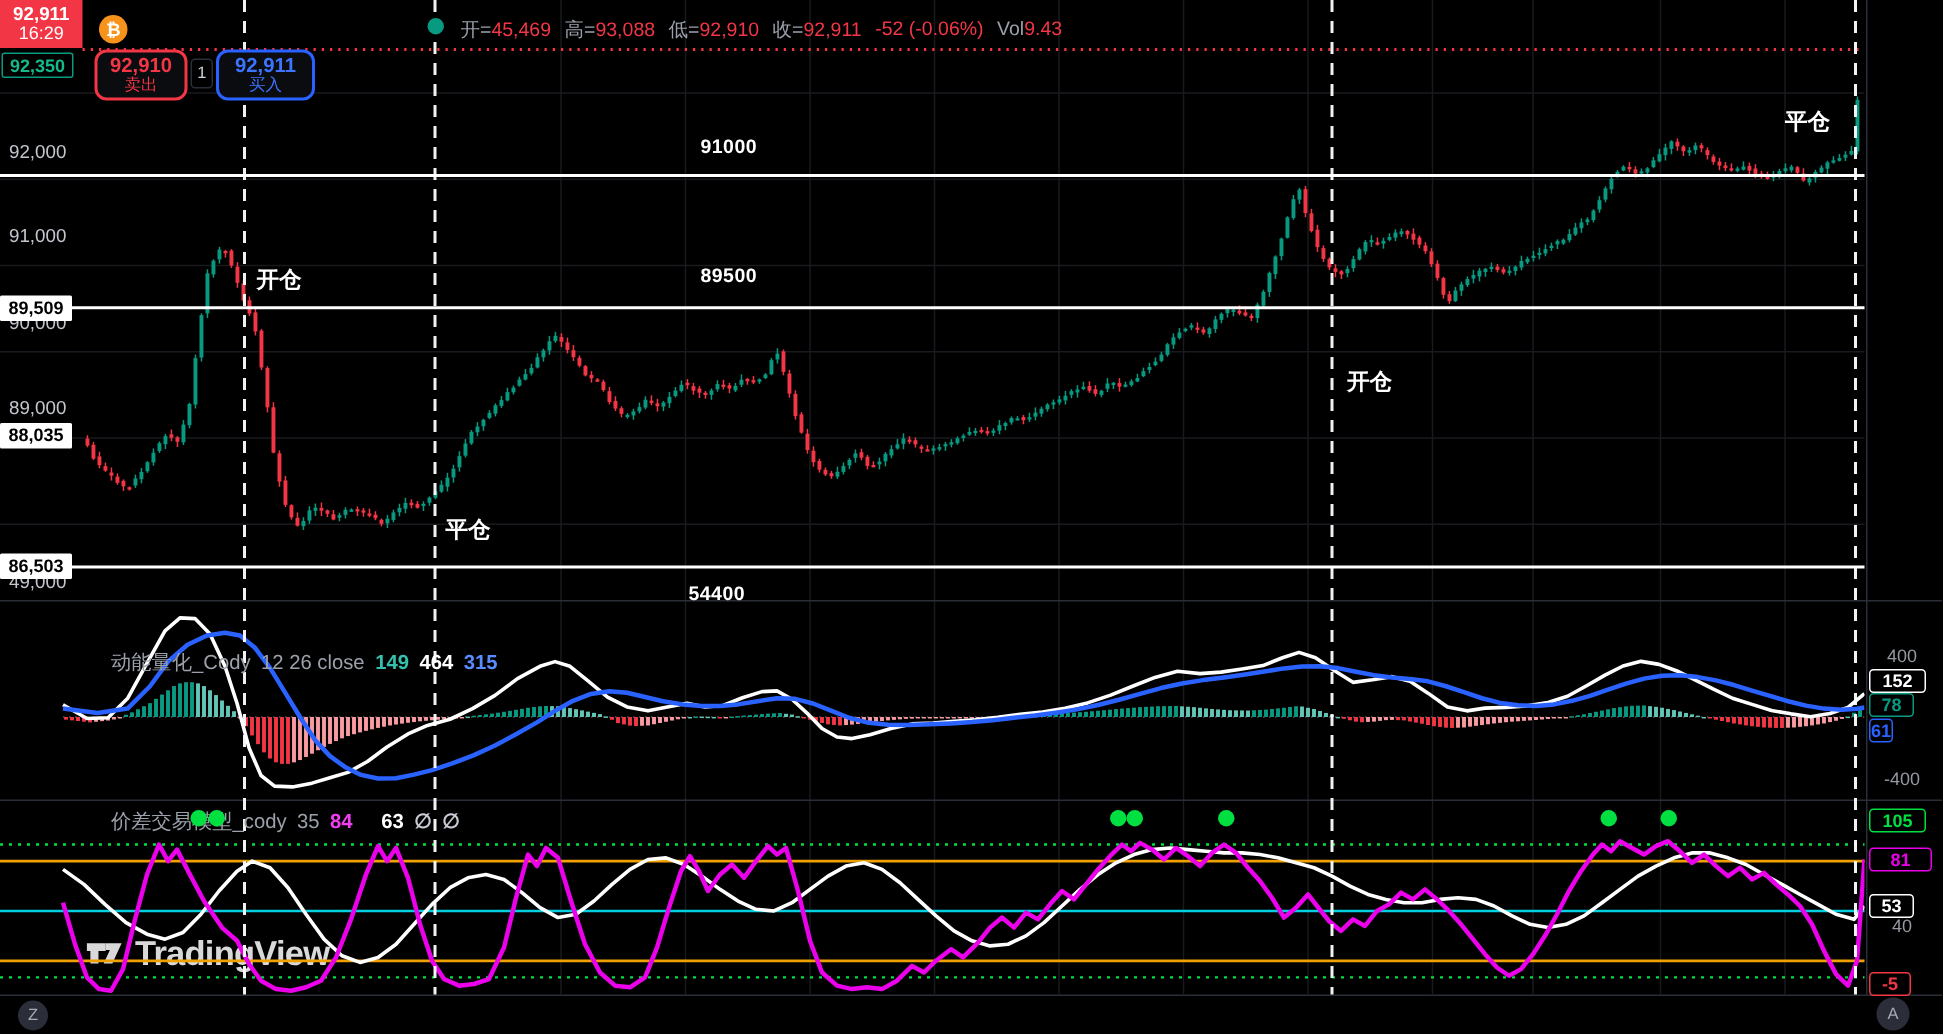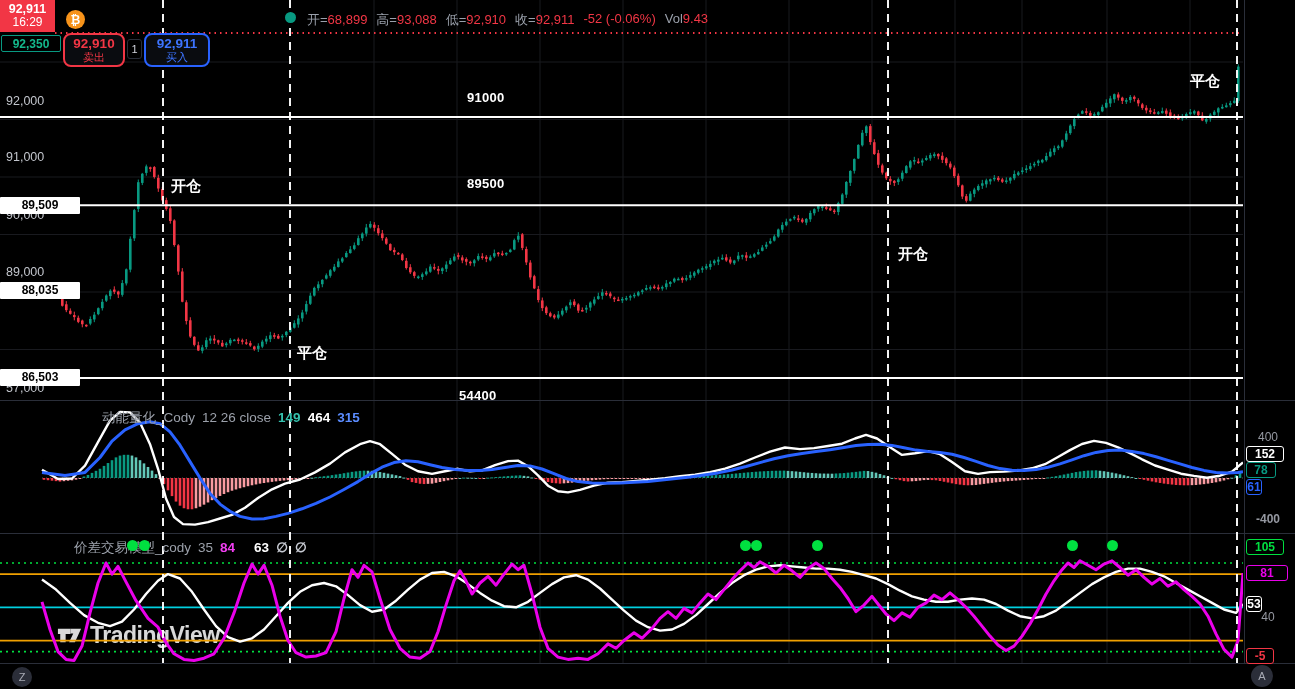--- a/index.html
+++ b/index.html
@@ -8,41 +8,41 @@
   #app *{box-sizing:border-box;}
   .abs{position:absolute;}
   #cv{position:absolute;left:0;top:0;z-index:1;}
   .z2{z-index:2;}
   .z3{z-index:3;}
   
   .price-badge{left:0;top:3;width:55px;height:32px;background:#f23645;color:#fff;
     display:flex;flex-direction:column;align-items:center;justify-content:center;line-height:1.15;}
   .price-badge .p{font-size:12.5px;font-weight:700;}
   .price-badge .t{font-size:12px;}
-  .teal-badge{left:1px;top:35px;width:60px;height:17px;border:1.5px solid #089981;border-radius:2px;
+  .teal-badge{left:1px;top:35px;width:48px;height:17px;border:1.5px solid #089981;border-radius:2px;
     color:#14b98c;background:#000;font-size:12px;font-weight:600;display:flex;align-items:center;justify-content:center;}
   .trade-btn{top:33px;height:34px;border-radius:8px;background:#0a0c10;display:flex;flex-direction:column;
     align-items:center;justify-content:center;line-height:1.1;cursor:pointer;}
   .sell{left:63px;width:62px;border:2px solid #f23645;color:#f23645;}
   .buy{left:144px;width:66px;border:2px solid #2962ff;color:#3d74ff;}
   .trade-btn .bp{font-size:13.5px;font-weight:700;}
   .trade-btn .bl{font-size:11px;}
   .qty{left:127px;top:39px;width:15px;height:20px;border:1px solid #2a2e39;border-radius:3px;color:#d1d4dc;
     font-size:11px;display:flex;align-items:center;justify-content:center;}
   .btc-logo{left:66px;top:10px;width:19px;height:19px;border-radius:50%;background:#f7931a;color:#fff;
     font-size:12px;font-weight:700;display:flex;align-items:center;justify-content:center;}
   .sym-title{left:90px;top:9px;font-size:15.5px;color:#e4e6eb;font-weight:500;}
   .status-dot{left:285px;top:12px;width:11px;height:11px;border-radius:50%;background:#089981;}
   .ohlc{left:307px;top:11px;font-size:13px;display:flex;gap:9px;white-space:nowrap;}
   .ohlc .lab{color:#9aa0ab;}
   .ohlc .val{color:#f23645;}
   .ohlc .pair .lab,.ohlc .pair .val{display:inline;}
   
   .yl{color:#c2c5cc;font-size:12.5px;left:6px;margin-top:40px;}
-  .ybadge{left:0;width:80px;height:17px;background:#fff;color:#000;font-size:12px;font-weight:600;
+  .ybadge{left:0;width:48px;height:17px;background:#fff;color:#000;font-size:12px;font-weight:600;
     display:flex;align-items:center;justify-content:center;border-radius:1px;}
   .chart-lab{color:#fff;font-size:13px;font-weight:700;letter-spacing:.3px;}
   .annot{color:#fff;font-size:15px;font-weight:700;text-shadow:0 0 3px #000;}
   
   .pane-title{font-size:13.5px;display:flex;gap:7px;align-items:baseline;white-space:nowrap;}
   .pane-title .pt{color:#9ba0aa;}
   .pane-title .pp{color:#9ba0aa;}
   
   .rplain{color:#9598a1;font-size:12px;width:44px;text-align:center;}
   .rbadge{height:16px;background:#000;font-size:12px;font-weight:700;border-radius:3px;
@@ -1040,34 +1040,34 @@
   <div class="abs qty z3">1</div>
   <div class="abs trade-btn buy z3">
     <span class="bp">92,911</span>
     <span class="bl">买入</span>
   </div>
 
   <div class="abs btc-logo z2">₿</div>
   <div class="abs status-dot z2"></div>
 
   <div class="abs ohlc z2">
-    <span class="pair"><span class="lab">开=</span><span class="val">68,899</span></span>
+    <span class="pair"><span class="lab">开=</span><span class="val">45,469</span></span>
     <span class="pair"><span class="lab">高=</span><span class="val">93,088</span></span>
     <span class="pair"><span class="lab">低=</span><span class="val">92,910</span></span>
     <span class="pair"><span class="lab">收=</span><span class="val">92,911</span></span>
     <span class="val">-52 (-0.06%)</span>
     <span class="pair"><span class="lab">Vol</span><span class="val">9.43</span></span>
   </div>
 
   <div id="left-axis">
       <div class="abs yl z2" style="top: 54px;">92,000</div>
       <div class="abs yl z2" style="top: 110px;">91,000</div>
       <div class="abs yl z2" style="top: 168px;">90,000</div>
       <div class="abs yl z2" style="top: 225px;">89,000</div>
-      <div class="abs yl z2" style="top: 341px;">57,000</div>
+      <div class="abs yl z2" style="top: 341px;">49,000</div>
       <div class="abs ybadge z3" style="top: 196.5px;">89,509</div>
       <div class="abs ybadge z3" style="top: 281.5px;">88,035</div>
       <div class="abs ybadge z3" style="top: 368.5px;">86,503</div>
     </div>
   <div id="overlays">
       <div class="abs chart-lab z2" style="left: 467px; top: 90px;">91000</div>
       <div class="abs chart-lab z2" style="left: 467px; top: 176px;">89500</div>
       <div class="abs chart-lab z2" style="left: 459px; top: 388px;">54400</div>
       <div class="abs annot z2" style="left: 171px; top: 177px;">开仓</div>
       <div class="abs annot z2" style="left: 297px; top: 344px;">平仓</div>
@@ -1075,40 +1075,40 @@
       <div class="abs annot z2" style="left: 1190px; top: 72px;">平仓</div>
       <div class="abs p2dot z3" style="left: 126.5px; top: 539.5px;"></div>
       <div class="abs p2dot z3" style="left: 138.5px; top: 539.5px;"></div>
       <div class="abs p2dot z3" style="left: 739.5px; top: 539.5px;"></div>
       <div class="abs p2dot z3" style="left: 750.5px; top: 539.5px;"></div>
       <div class="abs p2dot z3" style="left: 811.5px; top: 539.5px;"></div>
       <div class="abs p2dot z3" style="left: 1066.5px; top: 539.5px;"></div>
       <div class="abs p2dot z3" style="left: 1106.5px; top: 539.5px;"></div>
     </div>
 
-  <div class="abs pane-title z2" style="left:74px;top:409px;margin-left:28px;">
+  <div class="abs pane-title z2" style="left:74px;top:433px;">
     <span class="pt">动能量化_Cody</span>
     <span class="pp">12 26 close</span>
     <span id="p1vals"><span style="color: rgb(53, 192, 173); font-weight: 700; margin-right: 7px;">149</span><span style="color: rgb(255, 255, 255); font-weight: 700; margin-right: 7px;">464</span><span style="color: rgb(91, 140, 255); font-weight: 700; margin-right: 7px;">315</span></span>
   </div>
   <div class="abs pane-title z2" style="left:74px;top:539px;">
     <span class="pt">价差交易模型_cody</span>
     <span class="pp">35</span>
     <span id="p2vals"><span style="color: rgb(242, 62, 242); font-weight: 700; margin-right: 19px;">84</span><span style="color: rgb(255, 255, 255); font-weight: 700; margin-right: 7px;">63</span><span style="color: rgb(199, 202, 210); font-weight: 700; margin-right: 7px;">∅</span><span style="color: rgb(199, 202, 210); font-weight: 700; margin-right: 7px;">∅</span></span>
   </div>
 
   <div id="right-axis">
       <div class="abs rplain z2" style="left: 1246px; top: 430px;">400</div>
       <div class="abs rbadge z3" style="left: 1246px; top: 446px; width: 38px; border-color: rgb(255, 255, 255); color: rgb(255, 255, 255);">152</div>
       <div class="abs rbadge z3" style="left: 1246px; top: 462px; width: 30px; border-color: rgb(8, 153, 129); color: rgb(8, 153, 129);">78</div>
       <div class="abs rbadge z3" style="left: 1246px; top: 479px; width: 16px; border-color: rgb(41, 98, 255); color: rgb(41, 98, 255);">61</div>
-      <div class="abs rplain z2" style="left: 1246px; top: 512px; font-weight: bold;">-400</div>
+      <div class="abs rplain z2" style="left: 1246px; top: 512px;">-400</div>
       <div class="abs rbadge z3" style="left: 1246px; top: 539px; width: 38px; border-color: rgb(0, 224, 64); color: rgb(0, 224, 64);">105</div>
       <div class="abs rbadge z3" style="left: 1246px; top: 565px; width: 42px; border-color: rgb(232, 0, 232); color: rgb(232, 0, 232);">81</div>
-      <div class="abs rbadge z3" style="left: 1246px; top: 596px; width: 16px; border-color: rgb(255, 255, 255); color: rgb(255, 255, 255);">53</div>
+      <div class="abs rbadge z3" style="left: 1246px; top: 596px; width: 30px; border-color: rgb(255, 255, 255); color: rgb(255, 255, 255);">53</div>
       <div class="abs rplain z2" style="left: 1246px; top: 610px;">40</div>
       <div class="abs rbadge z3" style="left: 1246px; top: 648px; width: 28px; border-color: rgb(242, 54, 69); color: rgb(242, 54, 69);">-5</div>
     </div>
 
   <div id="time-axis" class="abs">
       <div class="abs axbtn" style="left: 12px; top: 3px; width: 20px; height: 20px;">Z</div>
       <div class="abs axbtn" style="left: 1251px; top: 1px; width: 22px; height: 22px;">A</div>
     </div>
 </div>
 

